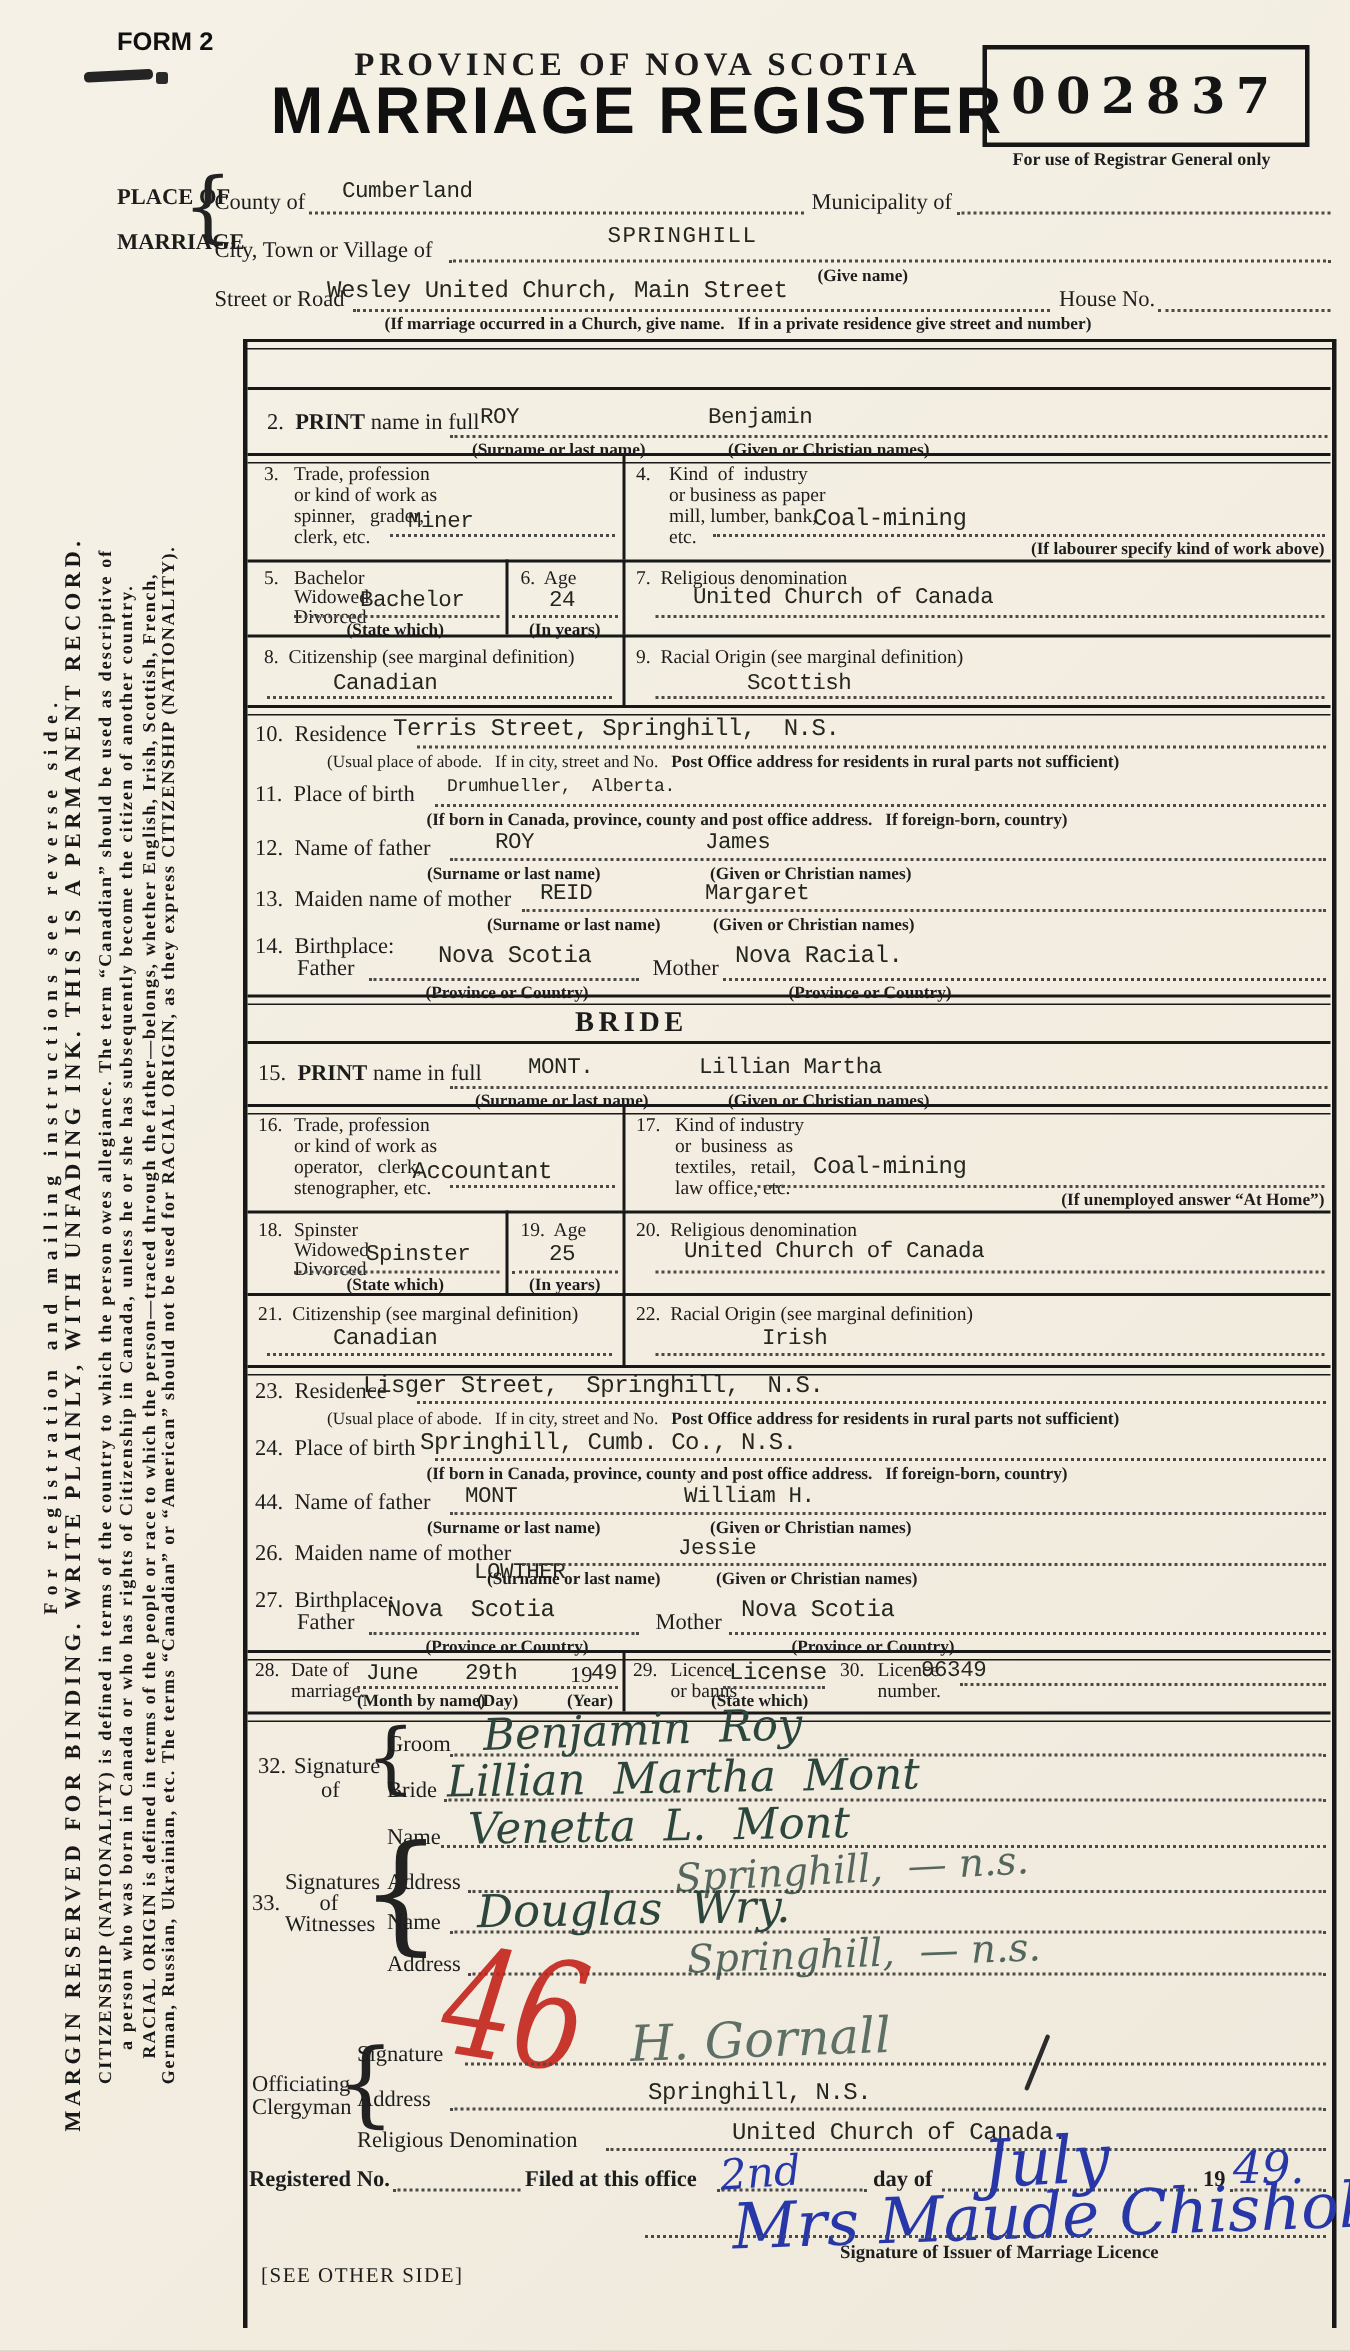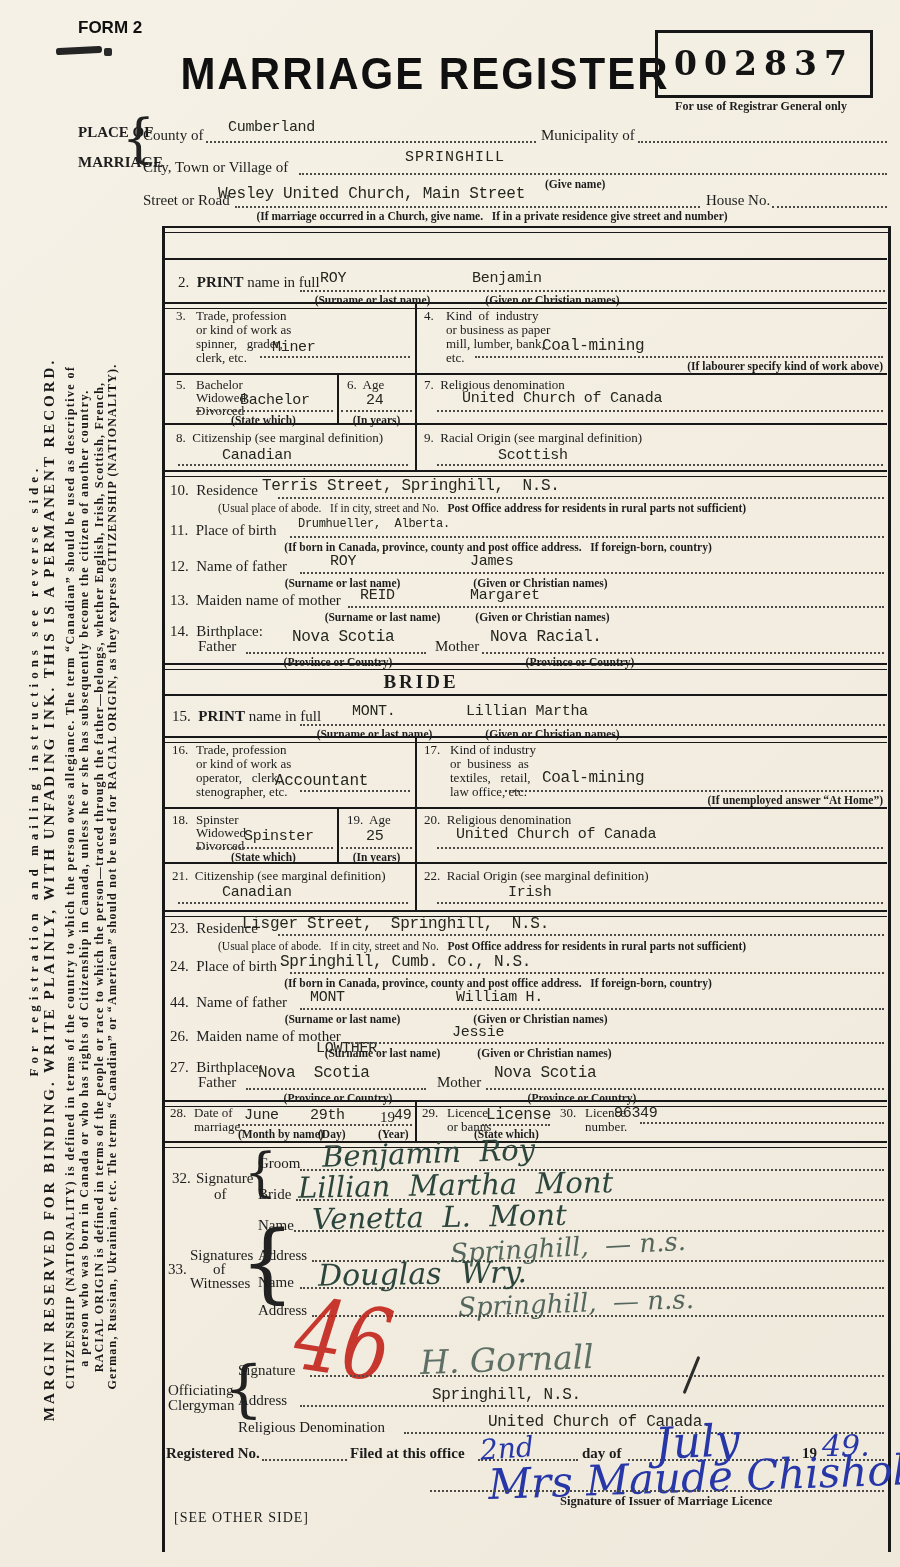--- a/index.html
+++ b/index.html
@@ -28,20 +28,21 @@
 </style>
 </head>
 <body>
 
 <div id="sheet">
 
   <div class="abs title" style="left:78px;top:18px;font-size:17px;">FORM 2</div>
   <div class="abs" style="left:56px;top:47px;width:46px;height:7px;background:#242424;border-radius:3px;transform:rotate(-3deg);"></div>
   <div class="abs" style="left:104px;top:48px;width:8px;height:8px;background:#2a2a2a;border-radius:2px;"></div>
 
+  <div class="abs" style="left:150px;top:30px;width:550px;text-align:center;font-size:22px;letter-spacing:3px;font-weight:bold;font-family:'Liberation Serif',serif;">PROVINCE OF NOVA SCOTIA</div>
   <div class="abs title" style="left:120px;top:50px;width:610px;text-align:center;font-size:42px;letter-spacing:2px;transform:scaleY(1.05);">MARRIAGE REGISTER</div>
 
   <div class="abs" style="left:655px;top:30px;width:212px;height:62px;border:3px solid #161616;">
     <div style="text-align:center;margin-top:11px;font:bold 33px 'DejaVu Serif',serif;letter-spacing:7px;color:#141414;">002837</div>
   </div>
   <div class="abs note" style="left:650px;top:99px;width:222px;text-align:center;font-size:12px;">For use of Registrar General only</div>
 
   <div class="abs lbl b" style="left:78px;top:124px;">PLACE OF</div>
   <div class="abs lbl b" style="left:78px;top:154px;">MARRIAGE</div>
   <div class="abs brace" style="left:122px;top:108px;font-size:52px;">{</div>

